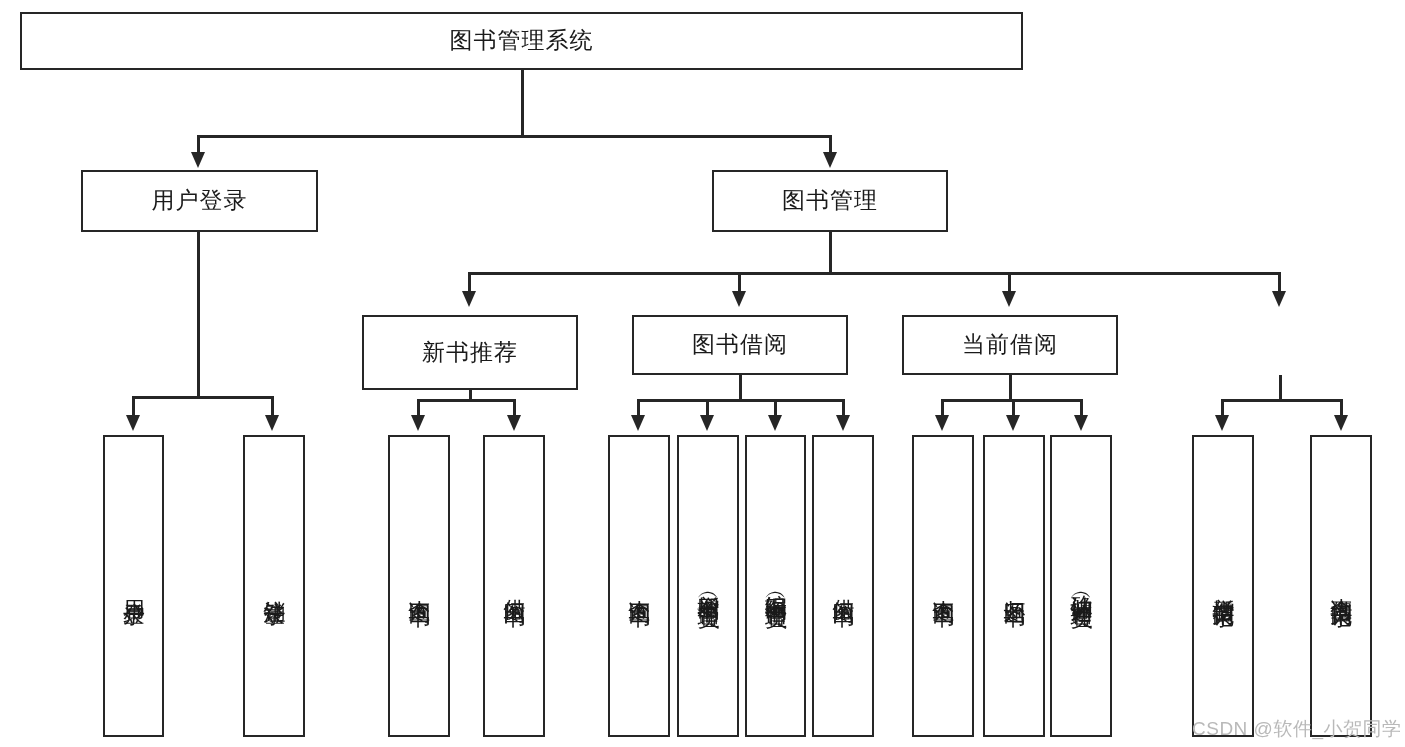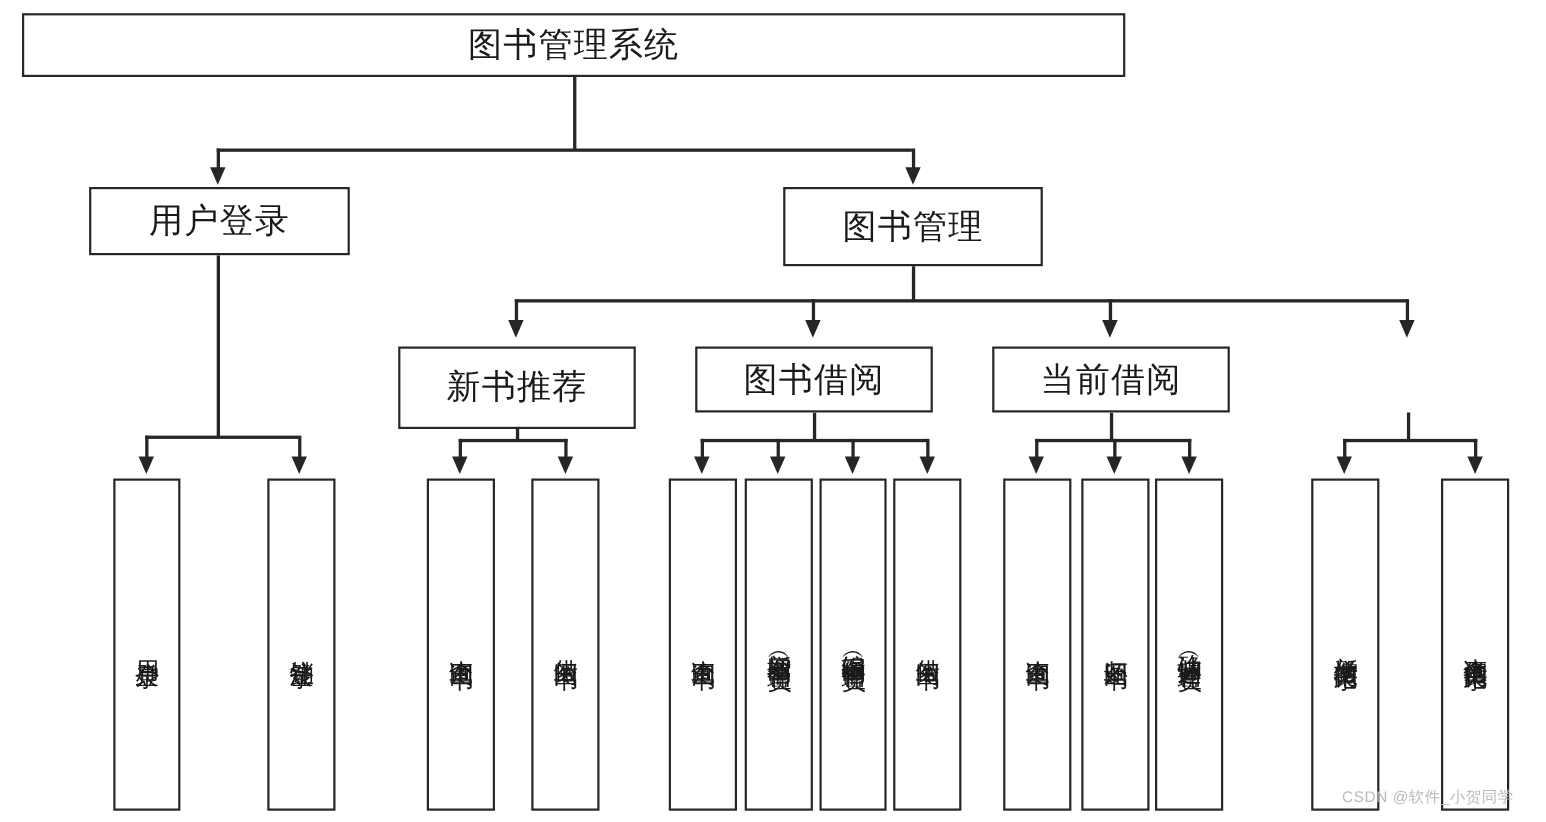--- a/index.html
+++ b/index.html
@@ -21,21 +21,21 @@
     position: absolute;
     box-sizing: border-box;
     border: 2.5px solid #262626;
     background: #ffffff;
     display: flex;
     align-items: center;
     justify-content: center;
     color: #1a1a1a;
   }
   .node.h {
-    font-size: 31px;
+    font-size: 23px;
     letter-spacing: 1px;
     line-height: 1.1;
   }
   .node.v {
     writing-mode: vertical-rl;
     text-orientation: upright;
     font-size: 22px;
     line-height: 1.22;
     letter-spacing: 2px;
     align-items: center;
@@ -57,25 +57,24 @@
     position: absolute;
     width: 0;
     height: 0;
     border-left: 7.5px solid transparent;
     border-right: 7.5px solid transparent;
     border-top: 16px solid #262626;
   }
   #watermark {
     position: absolute;
     color: #b9b9b9;
-    font-size: 14px;
+    font-size: 19px;
     letter-spacing: 0.5px;
     white-space: nowrap;
     user-select: none;
-    padding-left: 28px;
   }
 </style>
 </head>
 <body>
 
 <div id="canvas">
 
   <div class="edge vline" style="left:521px; top:70px; height:66px;"></div>
 
   <div class="edge hline" style="left:197px; top:135px; width:632px;"></div>
@@ -138,21 +137,21 @@
   <div class="edge vline" style="left:1340px; top:399px; height:18px;"></div>
   <div class="arrow" style="left:1334px; top:415px;"></div>
 
   <div class="node h" style="left:20px; top:12px; width:1003px; height:58px;">
     <span>图书管理系统</span>
   </div>
 
   <div class="node h" style="left:81px; top:170px; width:237px; height:62px;">
     <span>用户登录</span>
   </div>
-  <div class="node h" style="left:712px; top:170px; width:236px; height:72px;">
+  <div class="node h" style="left:712px; top:170px; width:236px; height:62px;">
     <span>图书管理</span>
   </div>
 
   <div class="node h" style="left:362px; top:315px; width:216px; height:75px;">
     <span>新书推荐</span>
   </div>
   <div class="node h" style="left:632px; top:315px; width:216px; height:60px;">
     <span>图书借阅</span>
   </div>
   <div class="node h" style="left:902px; top:315px; width:216px; height:60px;">

